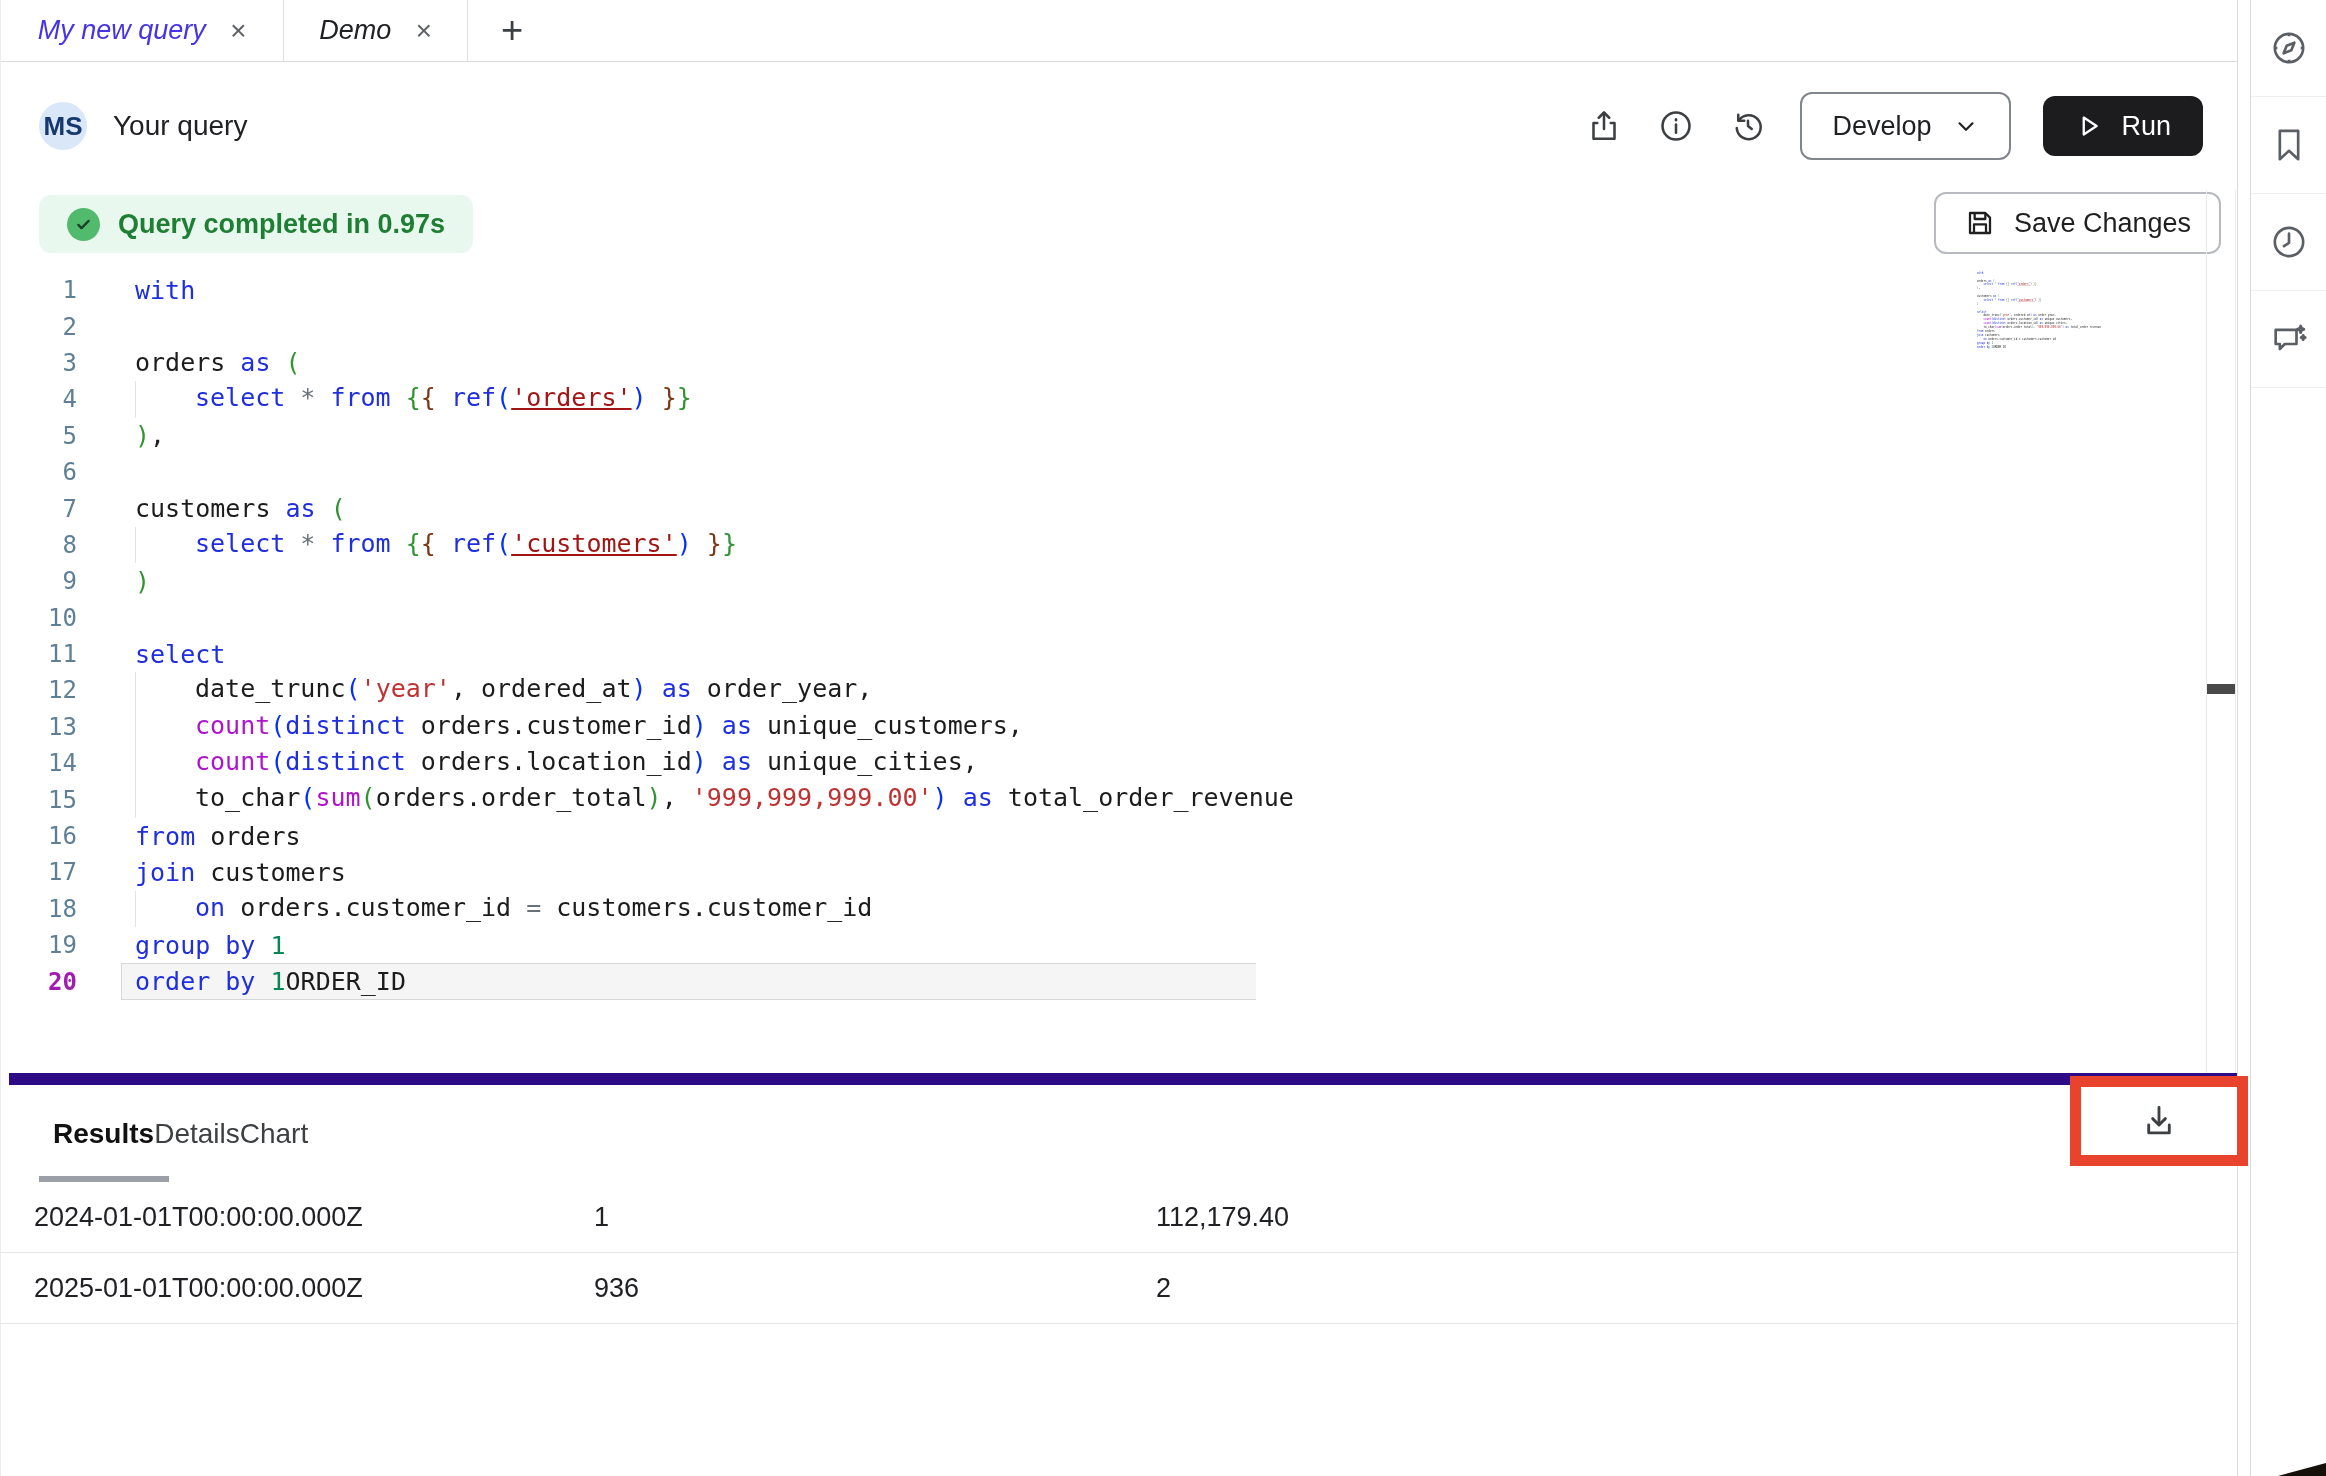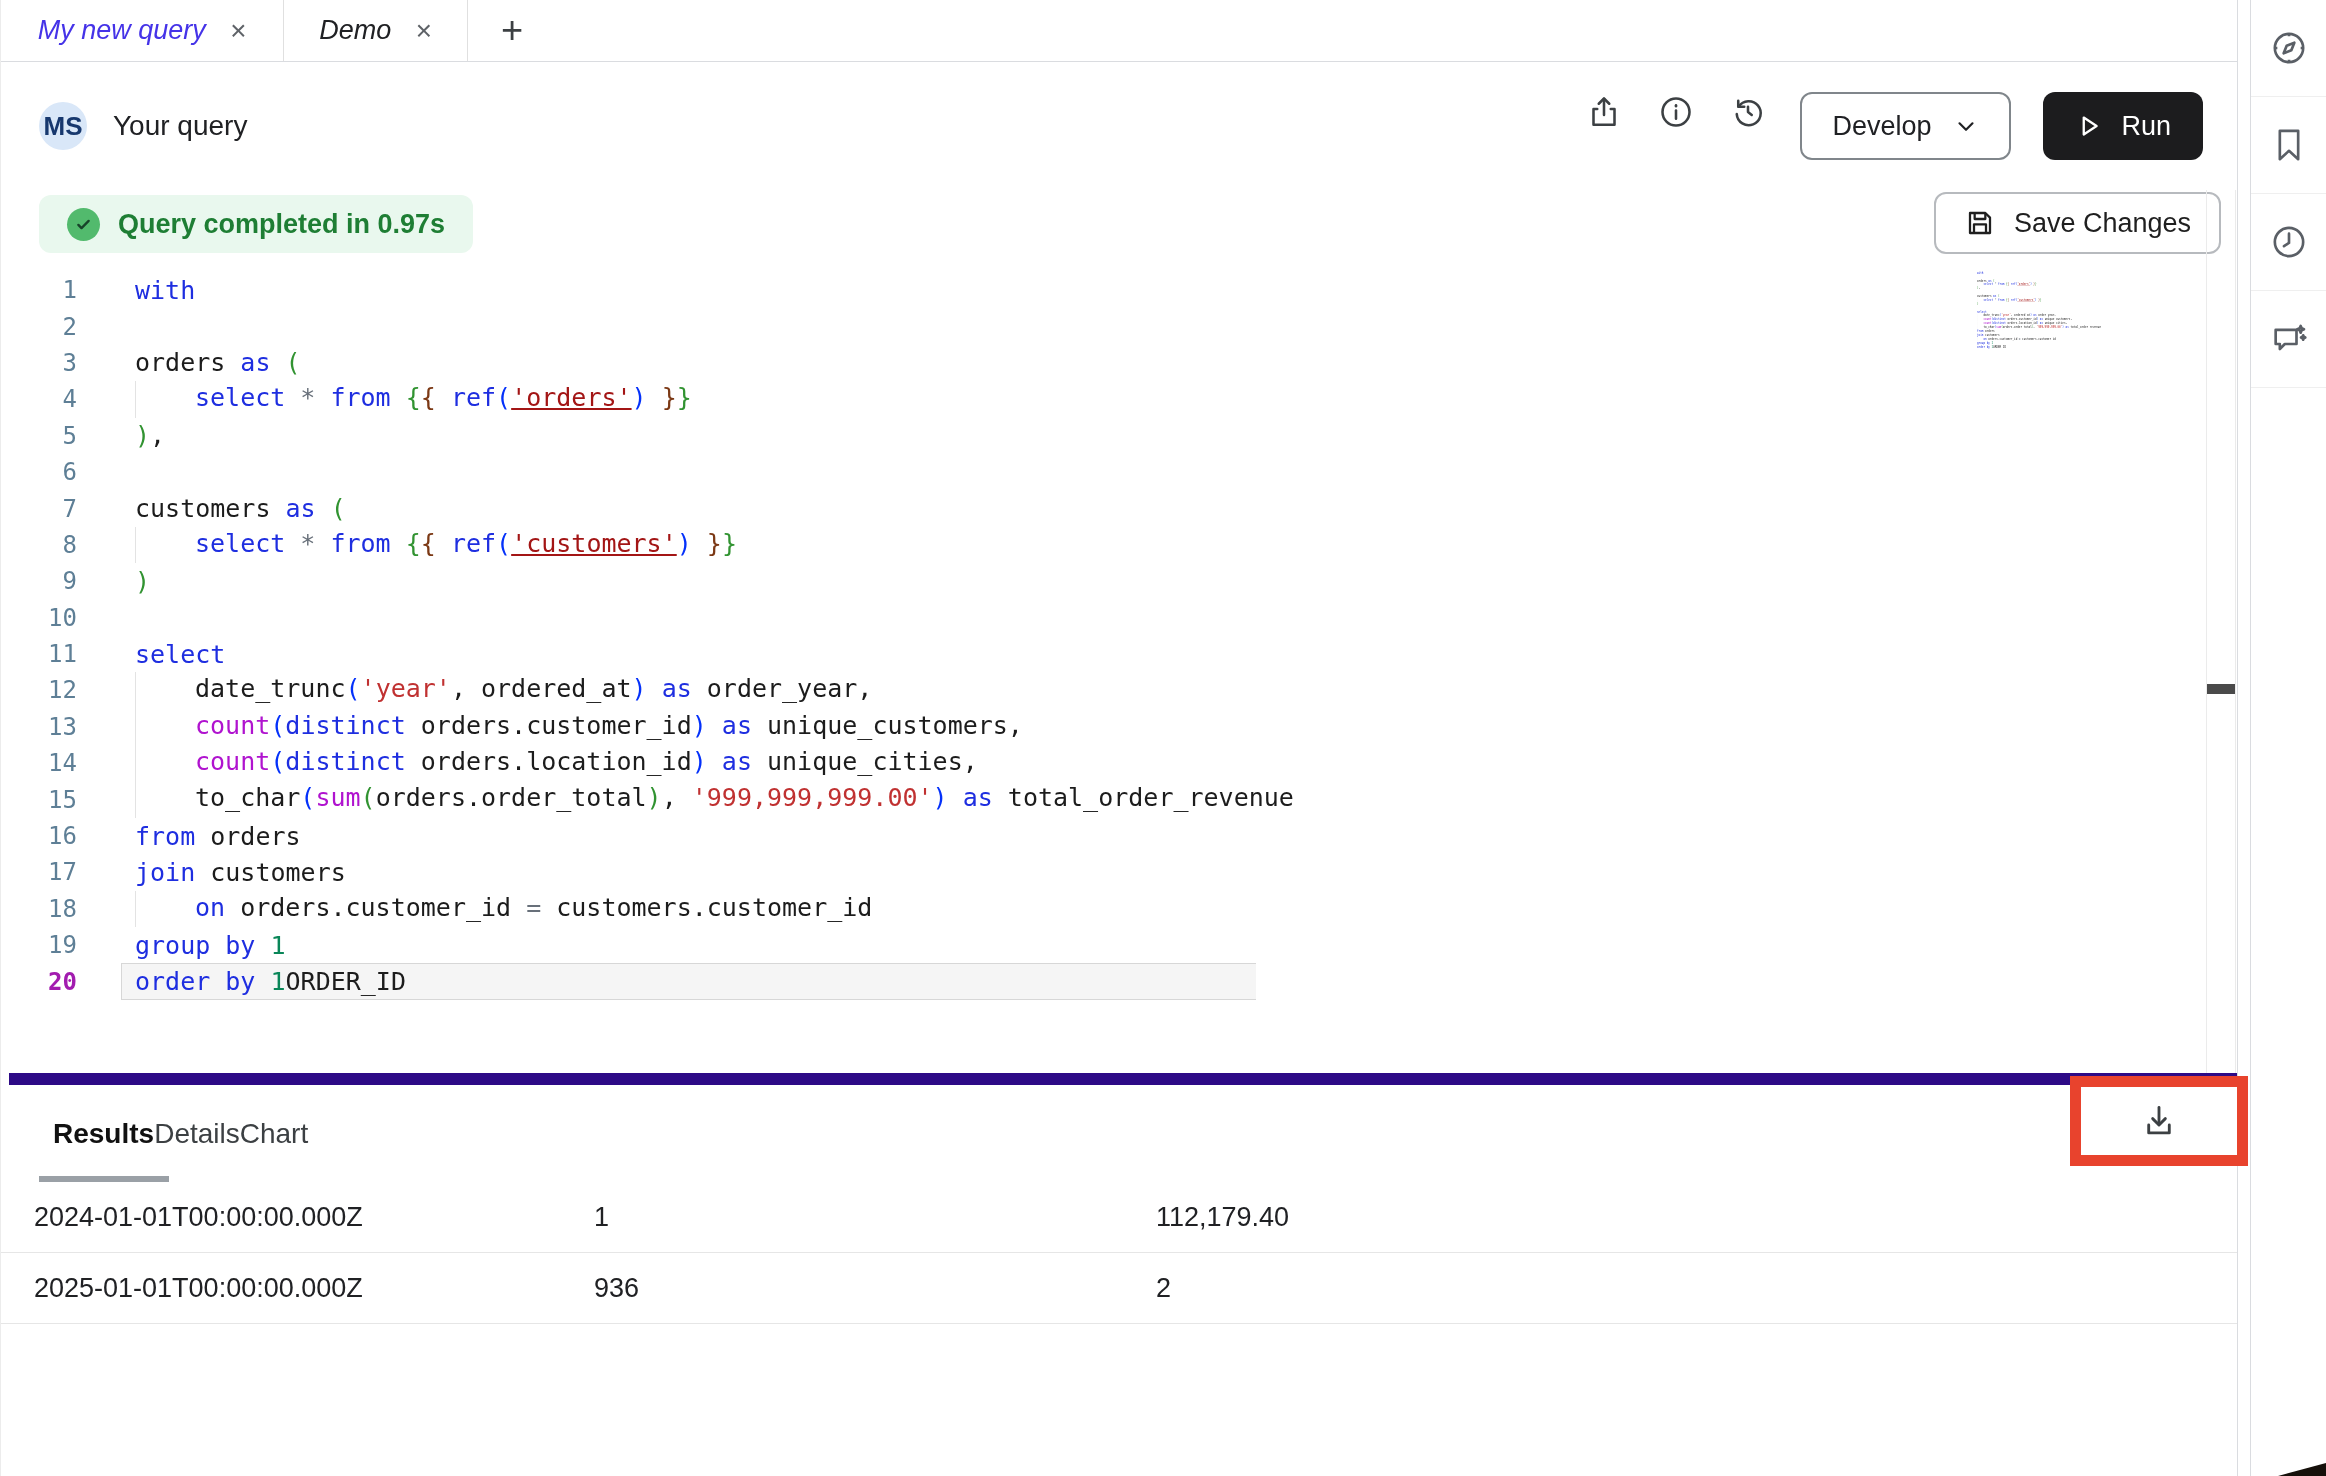--- a/index.html
+++ b/index.html
@@ -21,28 +21,28 @@
   .tab-close { font-size:28px; color:#5f6368; line-height:1; }
   .tab-plus { width:88px; display:flex; align-items:center; justify-content:center;
               font-size:38px; font-weight:300; color:#3c4043; cursor:pointer; }
 
   
   .doc-header { position:absolute; left:0; top:62px; right:0; height:128px;
                 display:flex; align-items:center; padding:0 34px 0 38px; background:#fff; }
   .avatar { width:48px; height:48px; border-radius:50%; background:#d9e7f8; color:#17386e;
             font-weight:bold; font-size:26px; display:flex; align-items:center; justify-content:center; }
   .doc-title { margin-left:26px; font-size:28px; color:#202124; }
-  .hdr-actions { margin-left:auto; display:flex; align-items:flex-start; gap:32px; }
+  .hdr-actions { margin-left:auto; display:flex; align-items:center; gap:32px; }
   .icon-btn { width:40px; height:40px; display:flex; align-items:center; justify-content:center;
               color:#3c4043; cursor:pointer; }
   .icon-btn svg { width:36px; height:36px; }
   .btn { display:flex; align-items:center; justify-content:center; border-radius:12px;
          font-size:27px; cursor:pointer; background:#fff; }
   .btn-develop { height:68px; padding:0 30px; gap:22px; border:2px solid #80868b; color:#202124; }
-  .btn-run { height:68px; padding:0 32px; gap:18px; background:#1c1c1e; color:#fff; border:none; }
+  .btn-run { height:60px; padding:0 32px; gap:18px; background:#1c1c1e; color:#fff; border:none; }
 
   
   .editor { position:absolute; left:0; top:190px; right:0; height:883px; background:#fff; }
   .badge { position:absolute; left:38px; top:5px; height:58px; display:flex; align-items:center;
            gap:18px; padding:0 28px; background:#e9f8ee; border-radius:12px; }
   .badge-check { width:33px; height:33px; border-radius:50%; background:#52ba6d;
                  display:flex; align-items:center; justify-content:center; }
   .badge-check svg { width:19px; height:19px; }
   .badge-text { font-size:27px; font-weight:600; color:#1e7e34; }
   .btn-save { position:absolute; right:16px; top:2px; height:62px; padding:0 28px; gap:18px;

